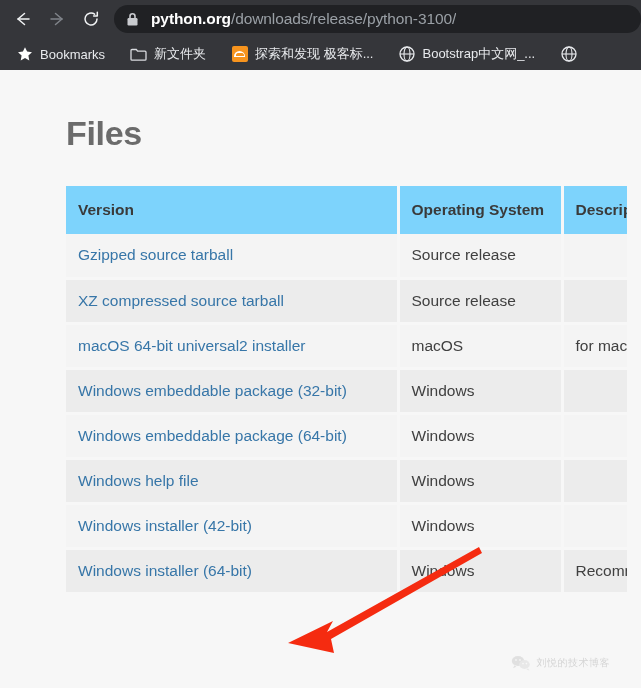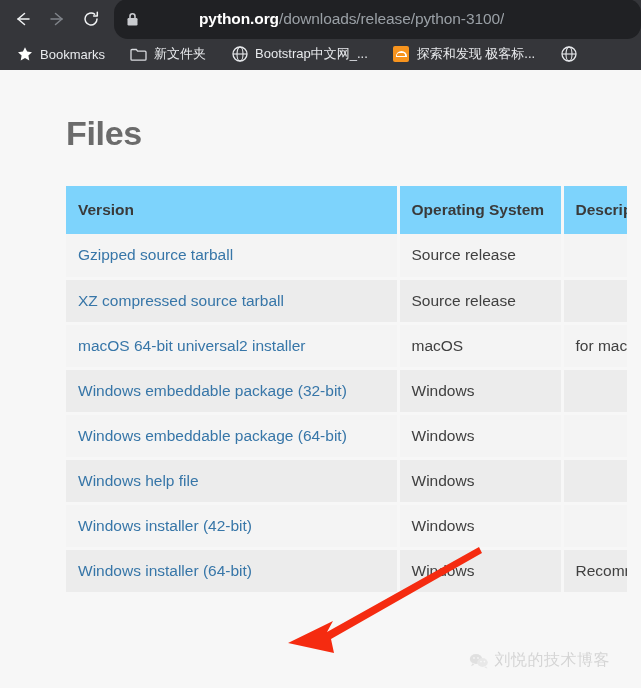--- a/index.html
+++ b/index.html
@@ -38,31 +38,30 @@
     display: flex;
     align-items: center;
     justify-content: center;
     flex: 0 0 auto;
     border-radius: 50%;
   }
   .nav-btn svg { display: block; }
 
   .omnibox {
     flex: 1 1 auto;
-    height: 40px;
+    height: 28px;
     background: #202124;
     border-radius: 14px;
     margin-left: 6px;
     margin-right: 0;
     display: flex;
     align-items: center;
     padding-left: 12px;
     overflow: hidden;
     white-space: nowrap;
-    gap: 48px;
   }
 
   .lock-icon {
     flex: 0 0 auto;
     margin-right: 12px;
     display: flex;
     align-items: center;
   }
 
   .url-text {
@@ -225,21 +224,21 @@
     position: absolute;
     right: 17px;
     bottom: 17px;
     display: flex;
     align-items: center;
     opacity: 0.55;
   }
   .wm-icon { margin-right: 6px; display: flex; align-items: center; }
   .wm-text {
     color: #b9b9b9;
-    font-size: 16px;
+    font-size: 10px;
     letter-spacing: 0.5px;
     font-family: "DejaVu Sans", sans-serif;
   }
 </style>
 </head>
 <body>
 
 <div class="browser-chrome">
 
   <div class="toolbar">
@@ -293,38 +292,38 @@
       <span class="bm-label">Bookmarks</span>
     </div>
 
     <div class="bm-item">
       <span class="bm-ico">
         <svg width="17" height="15" viewBox="0 0 17 15">
           <path d="M1 3.5 A1 1 0 0 1 2 2.5 H6.3 L7.6 4.2 H15 A1 1 0 0 1 16 5.2 V12.2 A1 1 0 0 1 15 13.2 H2 A1 1 0 0 1 1 12.2 Z" fill="none" stroke="#dadce0" stroke-width="1.3"></path>
         </svg>
       </span>
       <span class="bm-label">新文件夹</span>
+    </div>
+
+    <div class="bm-item">
+      <span class="bm-ico">
+        <span class="favicon-orange"></span>
+      </span>
+      <span class="bm-label">探索和发现 极客标...</span>
     </div>
 
     <div class="bm-item">
       <span class="bm-ico">
         <svg width="16" height="16" viewBox="0 0 16 16">
           <circle cx="8" cy="8" r="7" fill="none" stroke="#e8eaed" stroke-width="1.3"></circle>
           <ellipse cx="8" cy="8" rx="3" ry="7" fill="none" stroke="#e8eaed" stroke-width="1.1"></ellipse>
           <line x1="1" y1="8" x2="15" y2="8" stroke="#e8eaed" stroke-width="1.1"></line>
         </svg>
       </span>
       <span class="bm-label">Bootstrap中文网_...</span>
-    </div>
-
-    <div class="bm-item">
-      <span class="bm-ico">
-        <span class="favicon-orange"></span>
-      </span>
-      <span class="bm-label">探索和发现 极客标...</span>
     </div>
 
     <div class="bm-item" style="padding-right:0;">
       <span class="bm-ico" style="margin-right:0;">
         <svg width="16" height="16" viewBox="0 0 16 16">
           <circle cx="8" cy="8" r="7" fill="none" stroke="#e8eaed" stroke-width="1.3"></circle>
           <ellipse cx="8" cy="8" rx="3" ry="7" fill="none" stroke="#e8eaed" stroke-width="1.1"></ellipse>
           <line x1="1" y1="8" x2="15" y2="8" stroke="#e8eaed" stroke-width="1.1"></line>
         </svg>
       </span>

